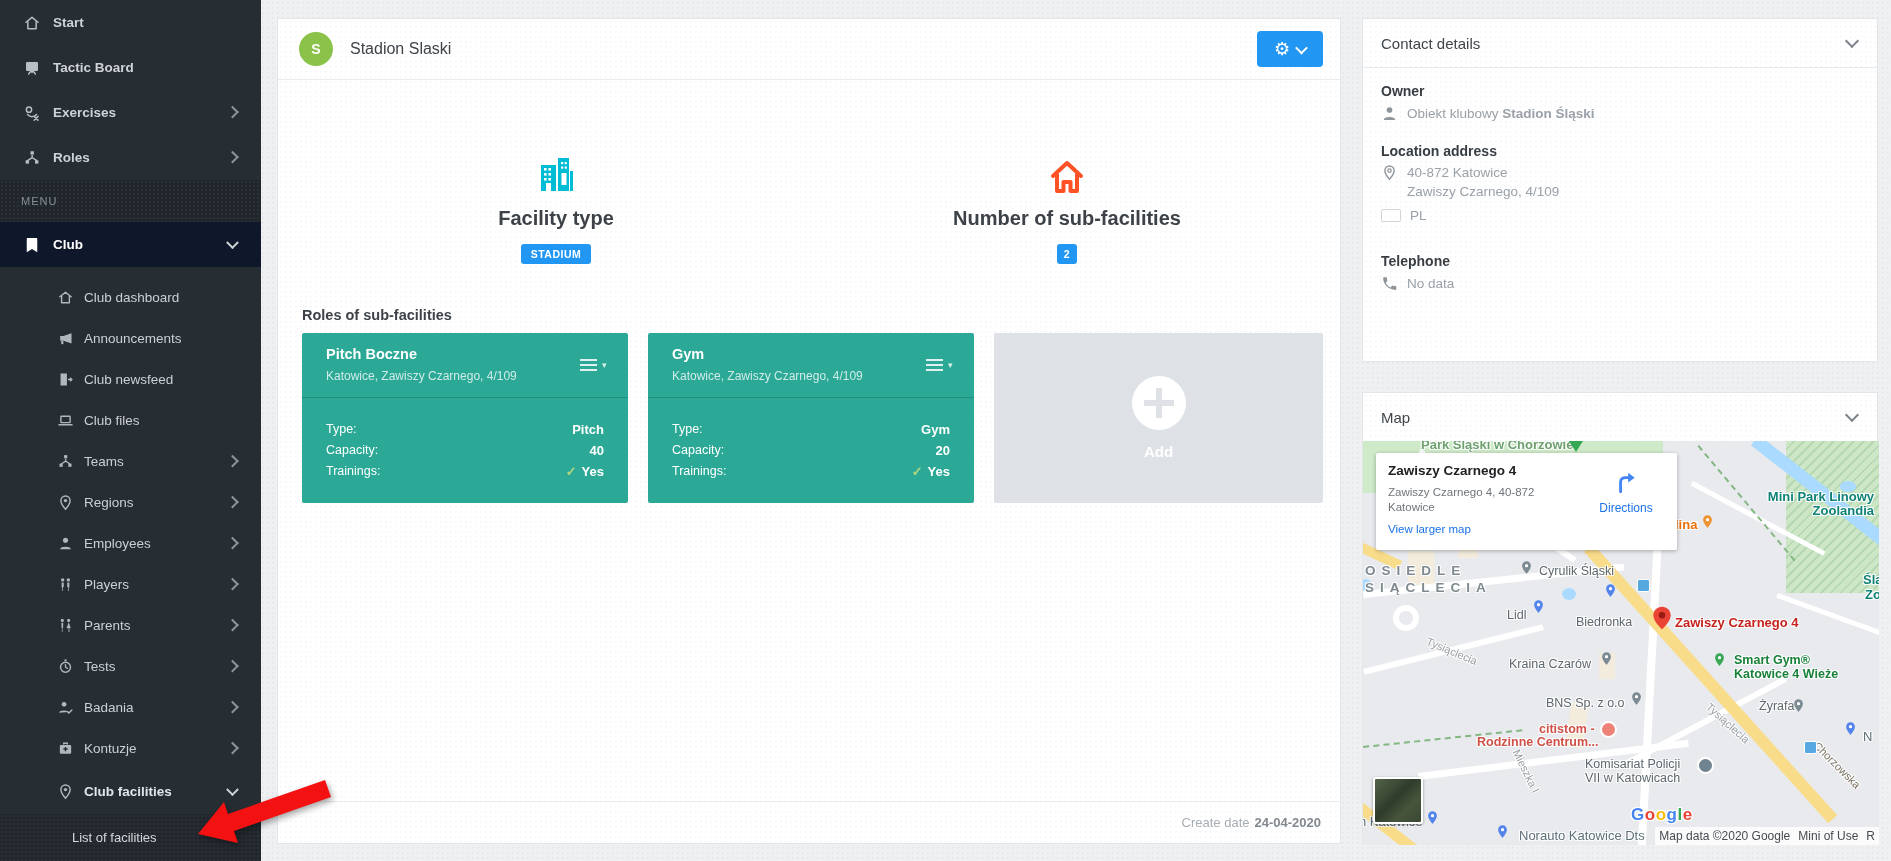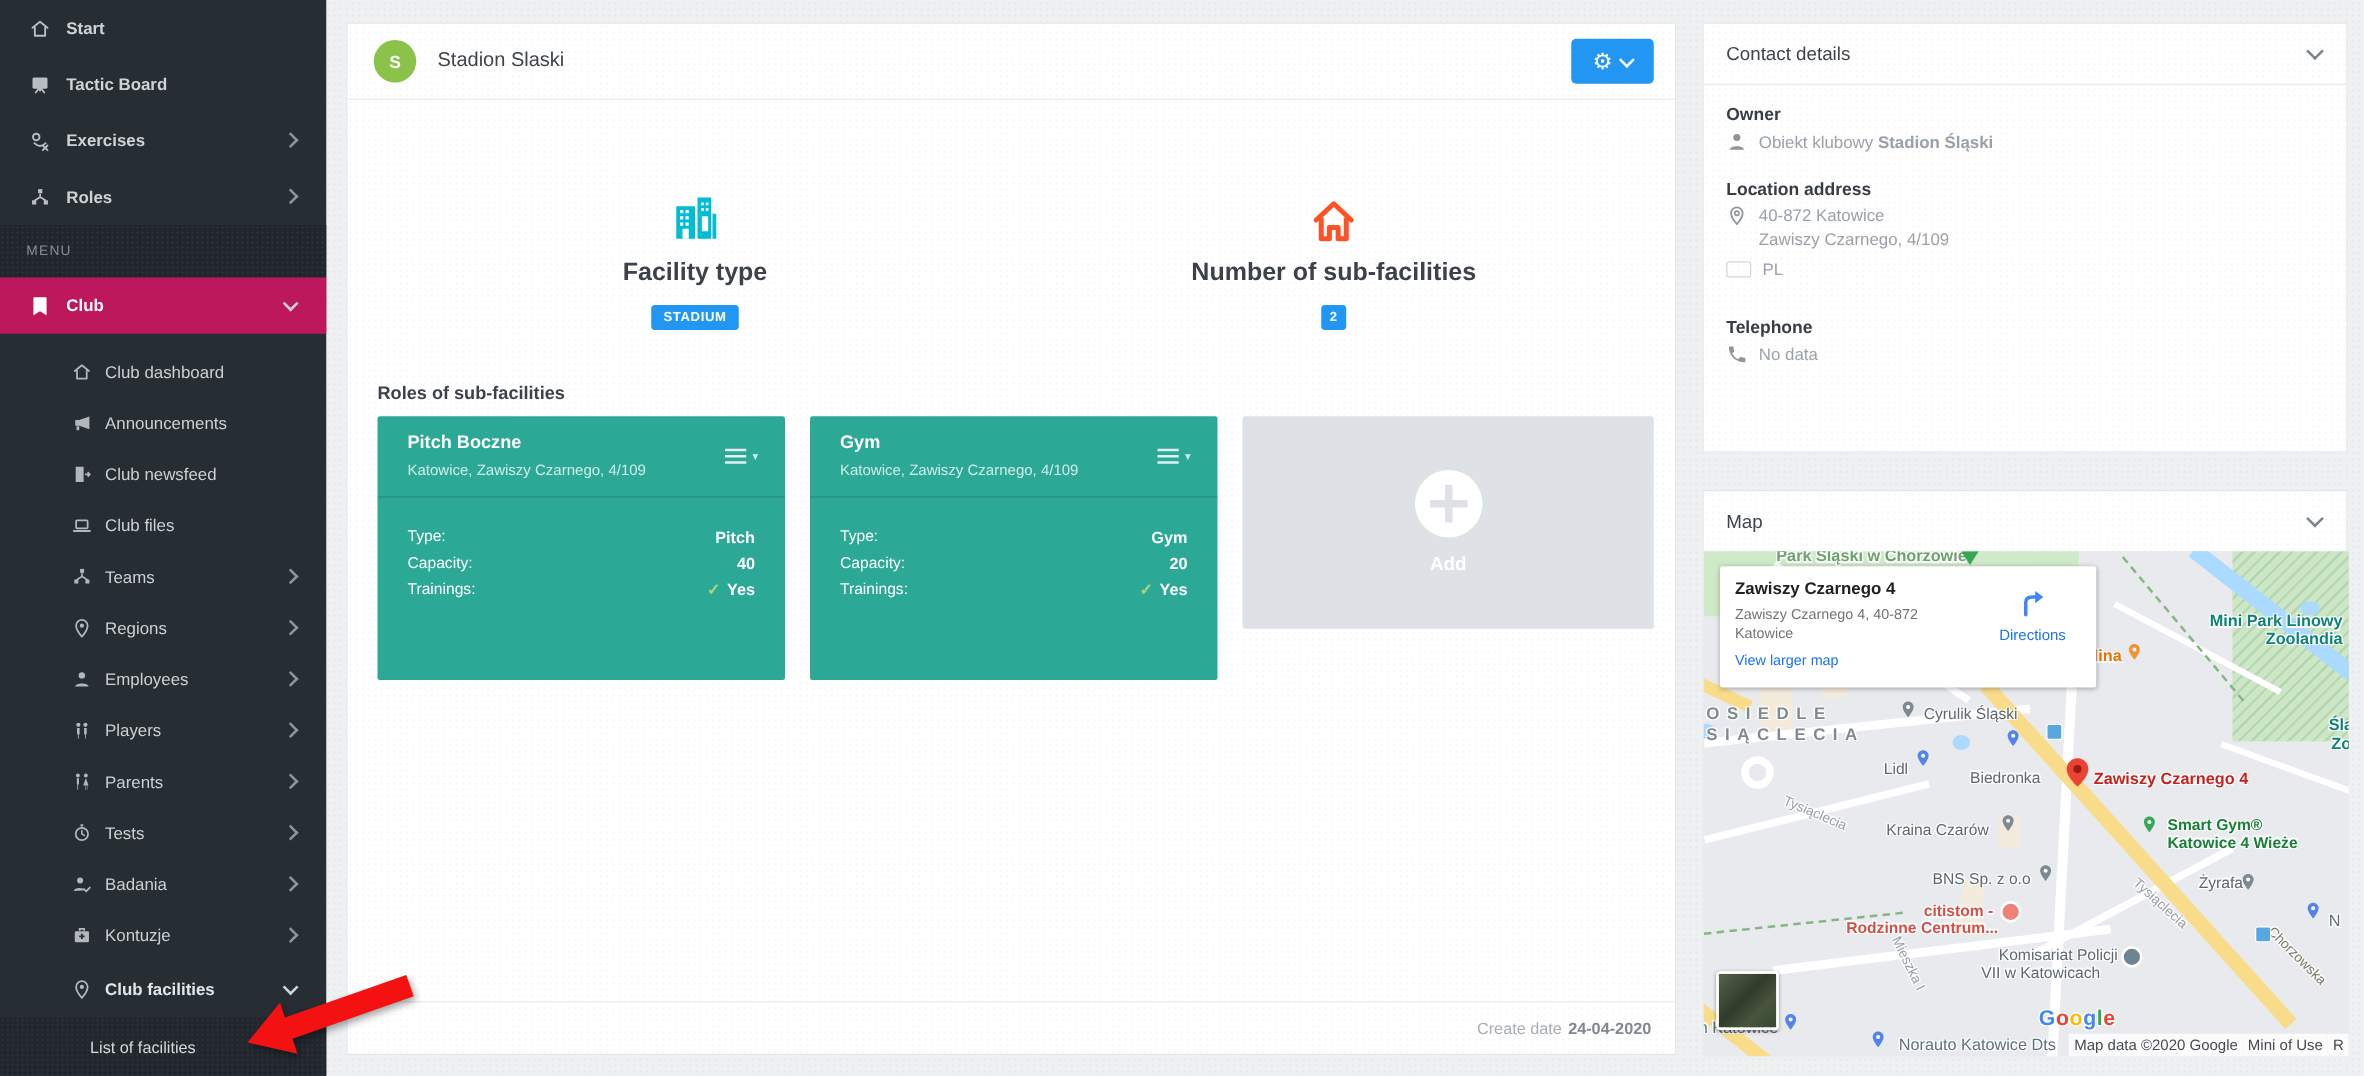--- a/index.html
+++ b/index.html
@@ -19,21 +19,21 @@
   .srow .slabel{margin-left:12px;font-size:13.5px;font-weight:700;color:#cfd3d6;}
   .subrow{position:absolute;left:0;width:261px;height:41px;display:flex;align-items:center;cursor:pointer;}
   .subrow .sicon{width:17px;height:17px;color:#b2b7bb;margin-left:57px;flex:none;}
   .subrow .slabel{margin-left:10px;font-size:13.5px;color:#ccd0d3;font-weight:400;}
   .chev-r{position:absolute;right:24px;top:50%;width:7px;height:7px;border-right:2px solid #8d959b;border-bottom:2px solid #8d959b;transform:translateY(-60%) rotate(-45deg);}
   .chev-d{position:absolute;right:24px;top:50%;width:7px;height:7px;border-right:2px solid #cfd3d6;border-bottom:2px solid #cfd3d6;transform:translateY(-75%) rotate(45deg);}
   .menu-strip{position:absolute;left:0;top:180px;width:261px;height:42px;background:#20262c;
     background-image:radial-gradient(rgba(255,255,255,.05) 1px, transparent 1px);background-size:4px 4px;
     display:flex;align-items:center;}
   .menu-strip span{margin-left:21px;font-size:11px;letter-spacing:1px;color:#878e94;font-weight:400;}
-  .club-row{position:absolute;left:0;top:222px;width:261px;height:45px;background:#be185d;display:flex;align-items:center;cursor:pointer;}
+  .club-row{position:absolute;left:0;top:222px;width:261px;height:45px;background:#0f172a;display:flex;align-items:center;cursor:pointer;}
   .club-row .sicon{width:18px;height:18px;color:#ffffff;margin-left:23px;}
   .club-row .slabel{margin-left:12px;font-size:13.5px;font-weight:700;color:#fff;}
   .fac-zone{position:absolute;left:0;top:814px;width:261px;height:47px;background:#21272d;
     background-image:radial-gradient(rgba(255,255,255,.045) 1px, transparent 1px);background-size:4px 4px;
     display:flex;align-items:center;cursor:pointer;}
   .fac-zone span{margin-left:72px;font-size:13px;color:#d6d9db;}
   
   .panel{background:#ffffff;border:1px solid #e3e6e9;box-sizing:border-box;
     background-image:radial-gradient(#f6f7f8 1px, transparent 1px);background-size:5px 5px;}
   .main-panel{position:absolute;left:277px;top:18px;width:1064px;height:826px;}
@@ -45,21 +45,21 @@
     display:flex;align-items:center;justify-content:center;gap:7px;cursor:pointer;}
   .gear-btn .g{color:#fff;font-size:18px;line-height:1;}
   .gear-btn .c{width:7px;height:7px;border-right:2px solid #fff;border-bottom:2px solid #fff;transform:rotate(45deg) translate(-1px,-1px);}
   .stat{position:absolute;width:300px;text-align:center;}
   .stat .ic{height:46px;display:flex;justify-content:center;align-items:flex-end;}
   .stat .lbl{margin-top:10px;font-size:20px;font-weight:700;color:#3c4248;}
   .badge{display:inline-block;background:#2196f3;color:#fff;font-size:10.5px;font-weight:700;letter-spacing:.5px;
     padding:4px 10px;border-radius:3px;margin-top:14px;}
   .badge.sq{padding:4px 7px;}
   .list-title{position:absolute;left:24px;top:288px;font-size:14.5px;font-weight:700;color:#3c4248;}
-  .card{position:absolute;top:314px;width:326px;height:211px;background:#2ba896;border-radius:2px;color:#fff;box-sizing:border-box;}
+  .card{position:absolute;top:314px;width:326px;height:170px;background:#2ba896;border-radius:2px;color:#fff;box-sizing:border-box;}
   .card-head{position:relative;height:64px;border-bottom:1px solid rgba(0,0,0,.16);}
   .card-title{position:absolute;left:24px;top:13px;font-size:14.5px;font-weight:700;}
   .card-addr{position:absolute;left:24px;top:36px;font-size:12px;color:rgba(255,255,255,.78);}
   .card-menu{position:absolute;right:18px;top:22px;width:30px;height:20px;cursor:pointer;display:flex;align-items:center;}
   .bars{width:17px;height:2px;background:rgba(255,255,255,.85);box-shadow:0 5px 0 rgba(255,255,255,.85),0 -5px 0 rgba(255,255,255,.85);}
   .card-menu .caret{margin-left:5px;font-size:9px;color:rgba(255,255,255,.8);}
   .card-body{padding:21px 24px 0;}
   .crow{display:flex;justify-content:space-between;line-height:21px;font-size:12.5px;}
   .crow .v{font-weight:700;font-size:13px;}
   .crow .chk{color:#aed581;font-weight:700;margin-right:5px;}
@@ -556,21 +556,21 @@
     <span class="ml" style="left:213px;top:174px">Biedronka</span>
     <span class="ml c-street" style="left:62px;top:204px;transform:rotate(23deg)">Tysiąclecia</span>
     <span class="ml" style="left:146px;top:216px">Kraina Czarów</span>
     <span class="ml c-red" style="left:312px;top:174px">Zawiszy Czarnego 4</span>
     <span class="ml c-grn2" style="left:371px;top:212px">Smart Gym®</span>
     <span class="ml c-grn2" style="left:371px;top:226px">Katowice 4 Wieże</span>
     <span class="ml" style="left:183px;top:255px">BNS Sp. z o.o</span>
     <span class="ml" style="left:396px;top:258px">Żyrafa</span>
     <span class="ml c-warm" style="left:176px;top:281px">citistom -</span>
     <span class="ml c-warm" style="left:114px;top:294px">Rodzinne Centrum...</span>
-    <span class="ml" style="left:236px;top:316px">Komisariat Policji</span>
+    <span class="ml" style="left:222px;top:316px">Komisariat Policji</span>
     <span class="ml" style="left:222px;top:330px">VII w Katowicach</span>
     <span class="ml c-street" style="left:338px;top:276px;transform:rotate(42deg)">Tysiąclecia</span>
     <span class="ml c-street" style="left:140px;top:324px;transform:rotate(64deg)">Mieszka I</span>
     <span class="ml c-road" style="left:444px;top:318px;transform:rotate(45deg)">Chorzowska</span>
     <span class="ml c-shop" style="left:156px;top:387px">Norauto Katowice Dts</span>
     <span class="ml c-shop" style="left:-4px;top:373px">n Katowice</span>
     <span class="ml c-teal" style="left:500px;top:131px">Śląs</span>
     <span class="ml c-teal" style="left:502px;top:146px">Zoo</span>
     <span class="ml c-shop" style="left:500px;top:288px">N</span>
 

